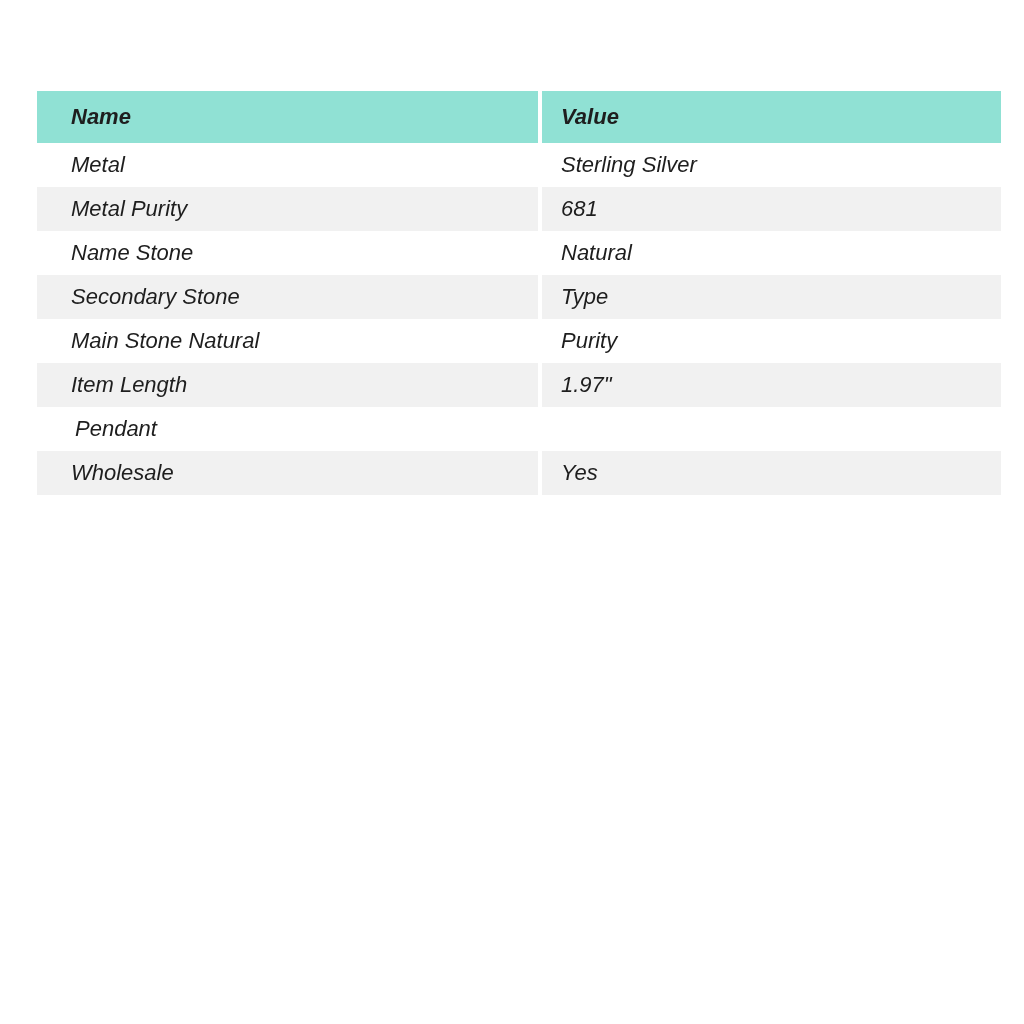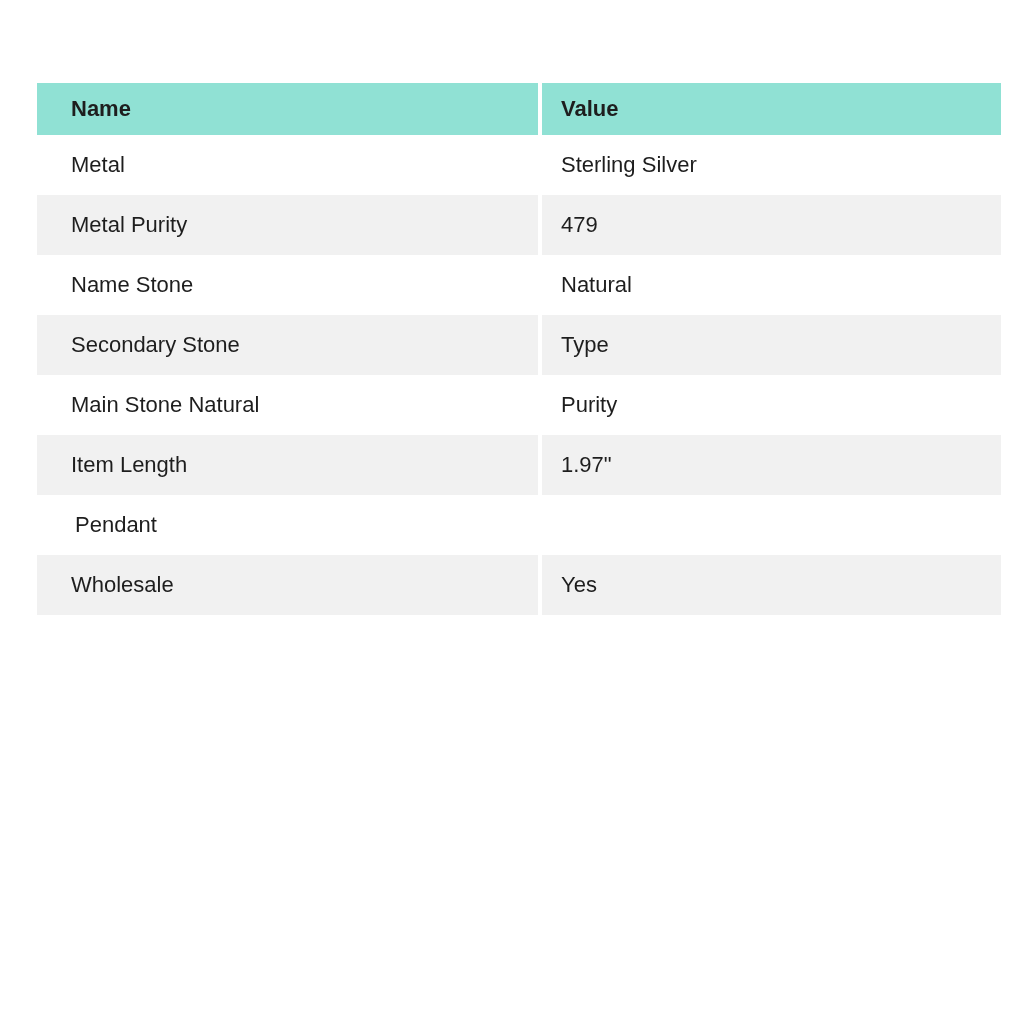--- a/index.html
+++ b/index.html
@@ -13,22 +13,23 @@
   *{margin:0;padding:0;box-sizing:border-box;}
   html,body{width:1024px;height:1024px;background:var(--page-bg);overflow:hidden;}
   body{
     font-family:"Liberation Sans","DejaVu Sans",sans-serif;
     color:var(--text);
     position:relative;
   }
   .spec-table{
     position:absolute;
     left:37px;
-    top:83px;
+    top:91px;
     width:964px;
+    font-style:italic;
   }
   .trow{
     display:grid;
     grid-template-columns:486px 478px;
     width:100%;
   }
   .trow .cell{
     display:flex;
     align-items:center;
     font-size:22px;
@@ -45,21 +46,21 @@
     margin-left:15px;
   }
   .thead{
     height:52px;
     background:var(--header-bg);
   }
   .thead .cell{
     font-weight:bold;
   }
   .tbody-row{
-    height:60px;
+    height:44px;
     background:var(--row-bg);
   }
   .tbody-row.alt{
     background:var(--row-alt-bg);
   }
 </style>
 </head>
 <body>
 
 <div class="spec-table">
@@ -69,21 +70,21 @@
     <div class="cell value-col">Value</div>
   </div>
 
   <div class="trow tbody-row">
     <div class="cell name-col">Metal</div>
     <div class="cell value-col">Sterling Silver</div>
   </div>
 
   <div class="trow tbody-row alt">
     <div class="cell name-col">Metal Purity</div>
-    <div class="cell value-col">479</div>
+    <div class="cell value-col">681</div>
   </div>
 
   <div class="trow tbody-row">
     <div class="cell name-col">Name Stone</div>
     <div class="cell value-col">Natural</div>
   </div>
 
   <div class="trow tbody-row alt">
     <div class="cell name-col">Secondary Stone</div>
     <div class="cell value-col">Type</div>

